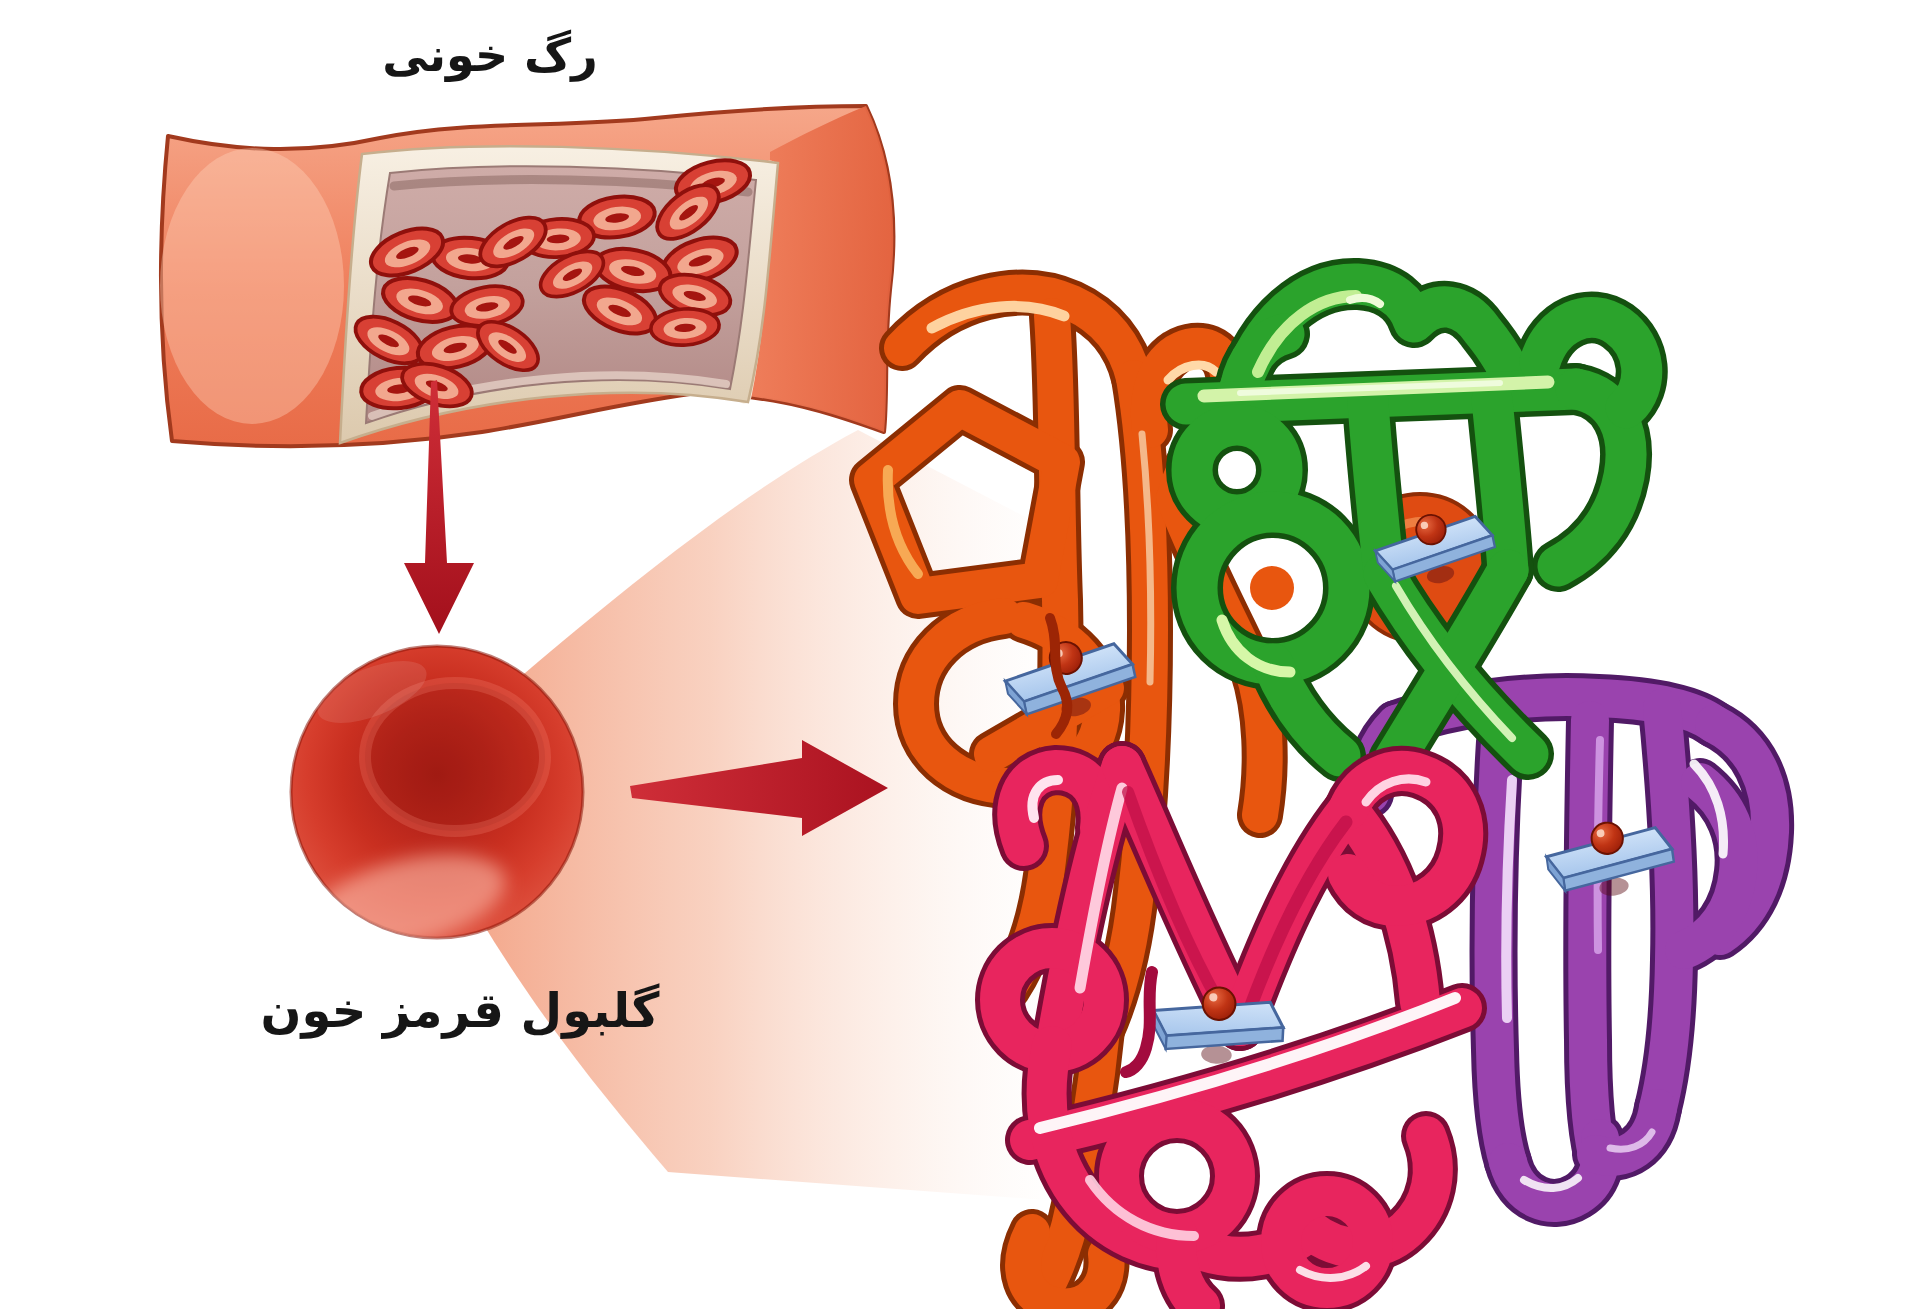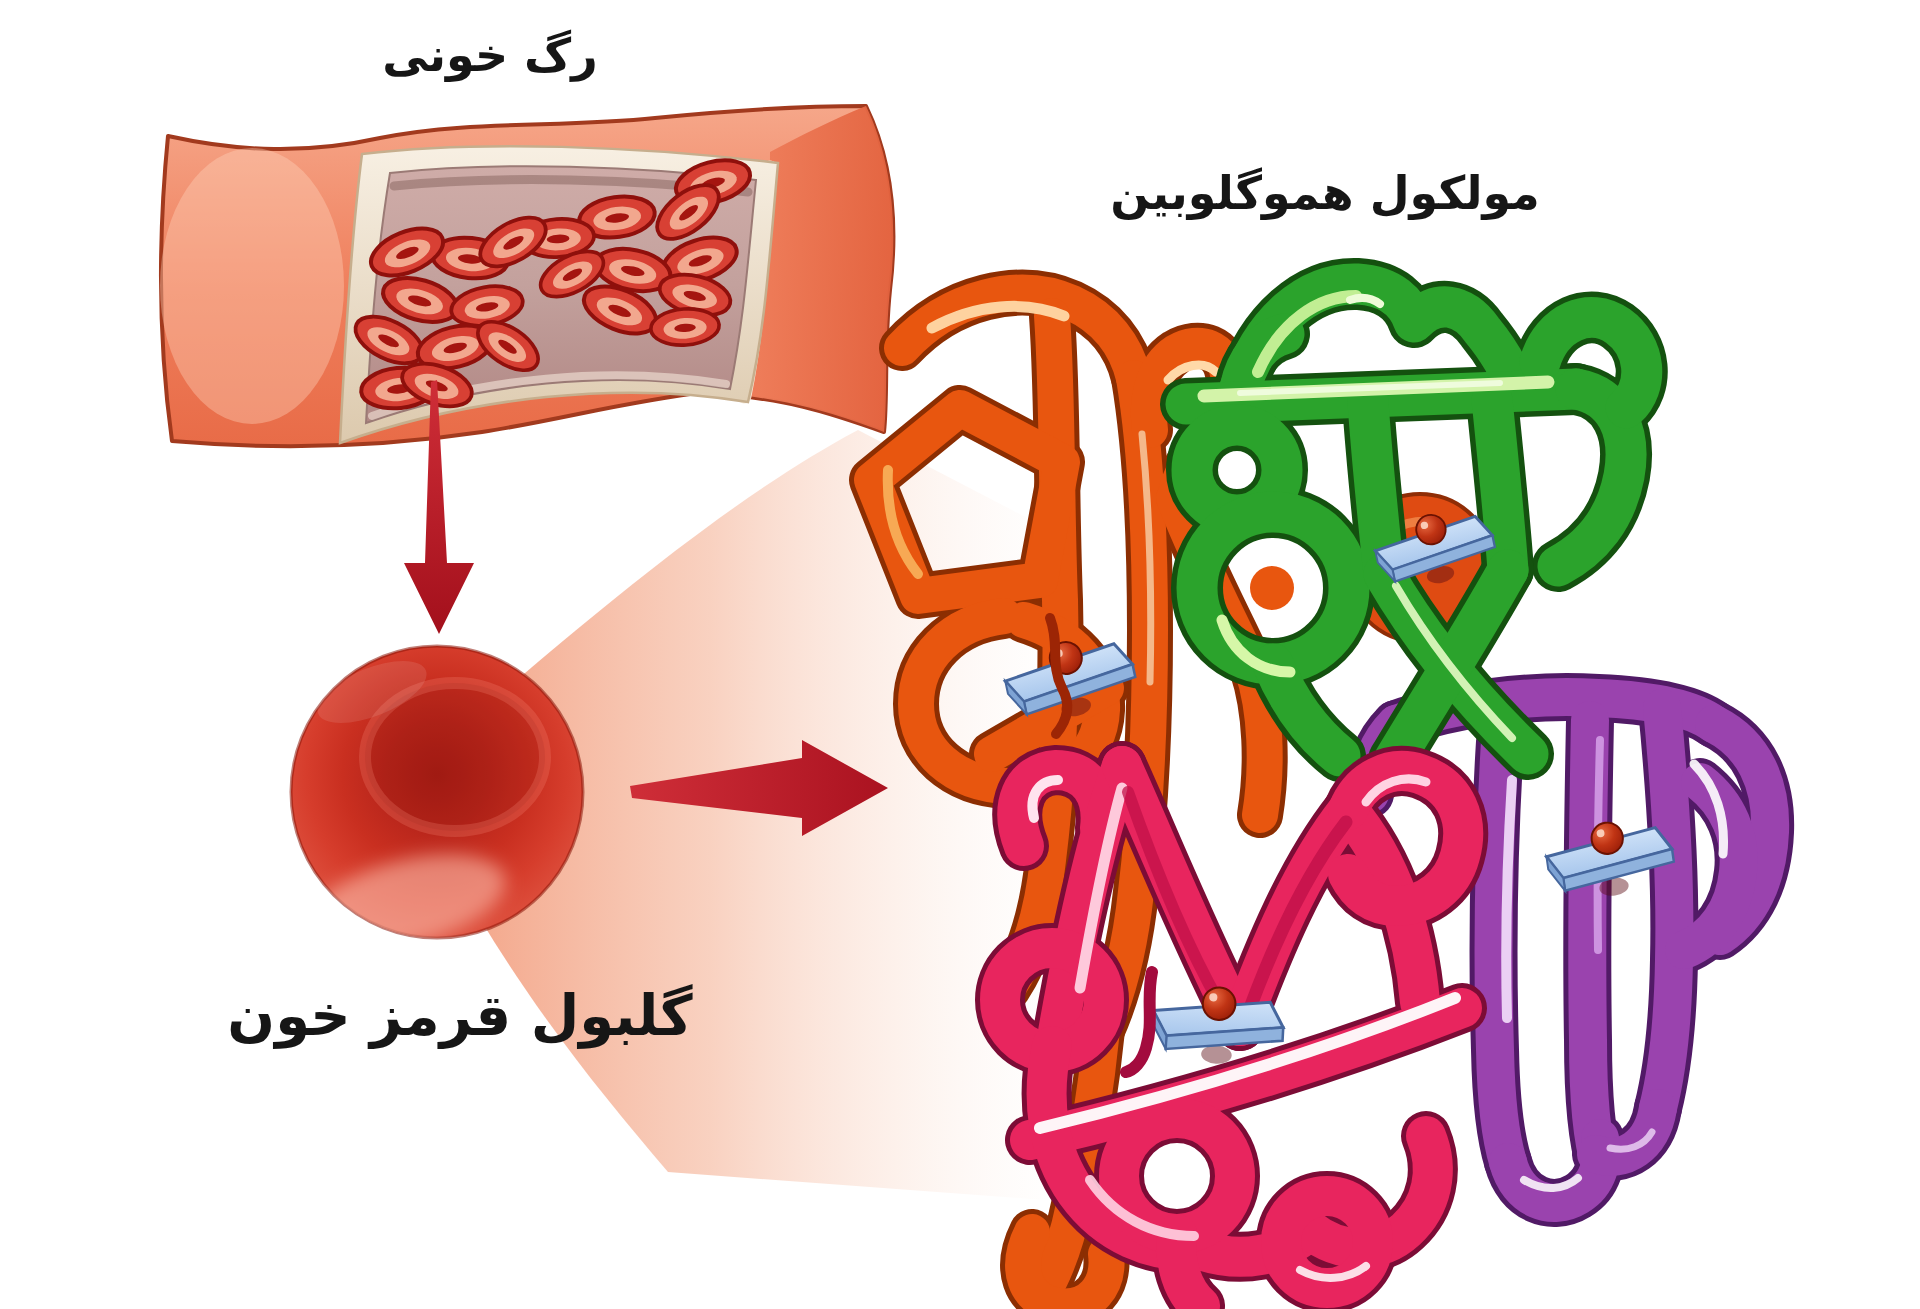--- a/index.html
+++ b/index.html
@@ -3,21 +3,21 @@
 <meta charset="utf-8">
 <style>
   html,body{margin:0;padding:0;background:#ffffff}
   body{width:1920px;height:1309px;overflow:hidden;font-family:"DejaVu Sans",sans-serif}
   .stage{position:relative;width:1560px;height:1309px;background:#ffffff}
   .stage svg{position:absolute;left:0;top:0}
   .lbl{position:absolute;color:#161616;font-weight:700;direction:rtl;text-align:center;
        white-space:nowrap;letter-spacing:-1px;line-height:1.2}
   .lbl-vessel{left:250px;top:28px;width:480px;font-size:46px}
   .lbl-molecule{left:1075px;top:166px;width:500px;font-size:46px}
-  .lbl-cell{left:210px;top:982px;width:500px;font-size:56px}
+  .lbl-cell{left:210px;top:982px;width:500px;font-size:48px}
 
   
   .t{fill:none;stroke-linecap:round;stroke-linejoin:round}
   .oO{stroke:#8c2e02;stroke-width:46}
   .oB{stroke:#e8560f;stroke-width:36}
   .gO{stroke:#14510f;stroke-width:52}
   .gB{stroke:#2ba32c;stroke-width:41}
   .uO{stroke:#511a66;stroke-width:48}
   .uB{stroke:#9a43ae;stroke-width:38}
   .pO{stroke:#7c0c36;stroke-width:50}
@@ -343,17 +343,16 @@
       <use href="#heme" transform="translate(1433,548) rotate(-12) scale(0.92)"></use>
       <use href="#heme" transform="translate(1608,858) rotate(-8) scale(0.98)"></use>
       <use href="#heme" transform="translate(1216,1024) rotate(3) scale(1.02)"></use>
       <path d="M 1152 972 C 1146 1000 1154 1022 1146 1048 C 1142 1062 1134 1070 1126 1072" fill="none" stroke="#a30b3e" stroke-width="12" stroke-linecap="round"></path>
     </g>
   </g>
 </svg>
 
   <div class="lbl lbl-vessel" dir="rtl">رگ خونی</div>
 
-  <div class="lbl lbl-molecule" dir="rtl">مولکول هموگلوبین</div>
 
   <div class="lbl lbl-cell" dir="rtl">گلبول قرمز خون</div>
 
 </div>
 
 </body></html>

